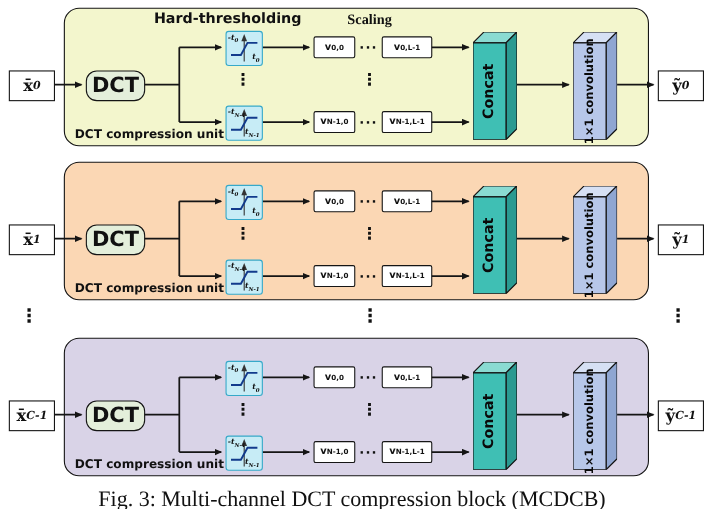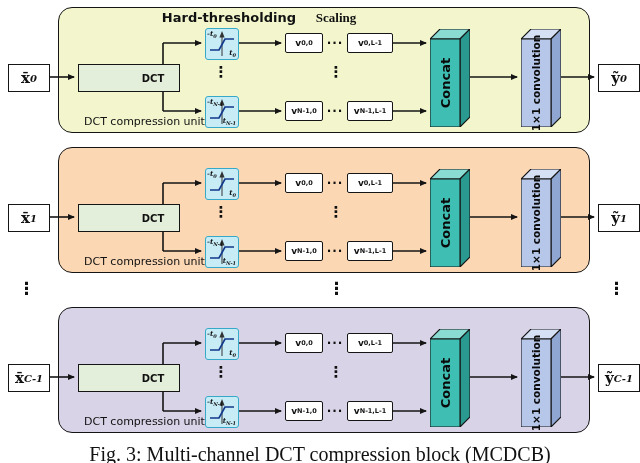--- a/index.html
+++ b/index.html
@@ -12,35 +12,35 @@
   .slot2{margin:0;}
   .unit{position:relative;width:640px;height:132px;}
   .unit-frame{
     position:absolute;left:58px;top:2px;width:530px;height:124px;
     border:1.7px solid #151515;border-radius:14px;
   }
   .unit-arrows{position:absolute;left:0;top:0;}
   .flow{stroke:#151515;stroke-width:1.6;fill:none;}
   .arr{marker-end:url(#ah);}
   .lbl{position:absolute;font-weight:bold;font-size:13px;}
-  .lbl-hard{left:146px;top:5px;width:150px;text-align:right;}
+  .lbl-hard{left:132px;top:5px;width:150px;text-align:center;}
   .lbl-scal{left:296px;top:5px;width:80px;text-align:center;font-family:Liberation Serif, serif;}
   .io-box{
     position:absolute;top:59px;width:40px;height:26px;background:#fff;
     border:1.8px solid #151515;display:flex;align-items:center;justify-content:center;
     font-family:"DejaVu Serif",serif;font-weight:bold;font-size:15px;
   }
   .input-box{left:8px;}
   .output-box{left:598px;}
   .msub{font-size:10px;font-style:italic;}
   .dct-box{
     position:absolute;left:78px;top:59px;width:52px;height:26px;
-    background:var(--dct-box);border:1.5px solid #151515;border-radius:0;
+    background:var(--dct-box);border:1.5px solid #151515;border-radius:10px;
     display:flex;align-items:center;justify-content:center;
-    font-weight:bold;font-size:10px;padding-left:48px;
+    font-weight:bold;font-size:19px;
   }
   .thresh-box{
     position:absolute;left:205px;width:32px;height:30px;
     background:var(--threshold-box);border:1.4px solid var(--threshold-border);
     border-radius:3px;
   }
   .t-top{top:23px;}
   .t-bot{top:91px;}
   .tgraph{position:absolute;left:0;top:0;width:100%;height:100%;}
   .taxis{stroke:#333;stroke-width:1;fill:none;}
@@ -77,21 +77,21 @@
   .cv-top{fill:var(--conv-top);}
   .cv-side{fill:var(--conv-side);}
   .front-area{position:absolute;left:0;top:10px;width:30px;height:88px;}
   .vlabel{
     position:absolute;left:50%;top:50%;
     transform:translate(-50%,-50%) rotate(-90deg);
     white-space:nowrap;font-weight:bold;color:#0a0a0a;
   }
   .concat-box .vlabel{font-size:13px;}
   .conv-box .vlabel{font-size:10.5px;}
-  .unit-label{position:absolute;left:84px;top:110px;font-weight:normal;font-size:11px;}
+  .unit-label{position:absolute;left:68px;top:110px;font-weight:bold;font-size:11px;}
   .dots-row{position:relative;width:640px;height:26px;margin:1px 0;}
   .dots-row .vdots{top:3px;font-size:17px;}
   .dl{left:18px;}
   .dm{left:328px;}
   .dr{left:608px;}
   .caption{
     width:640px;text-align:center;margin-top:6px;
     font-family:"Liberation Serif",serif;font-size:20px;color:#111;
   }
 </style>

